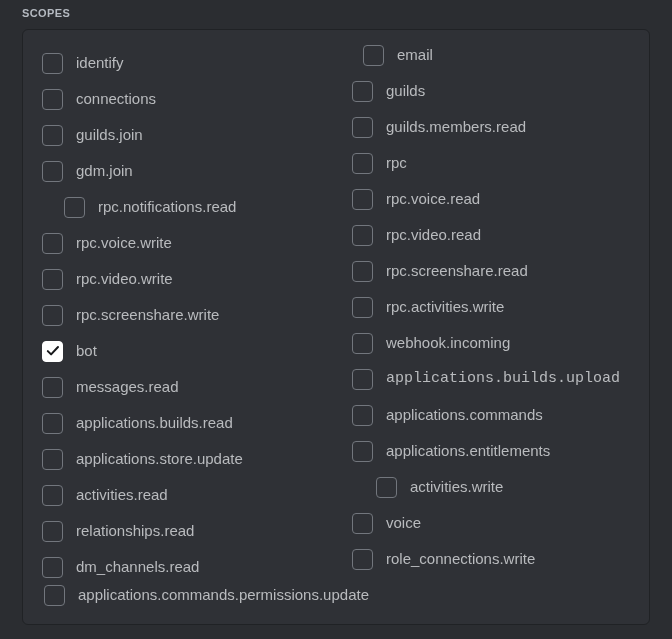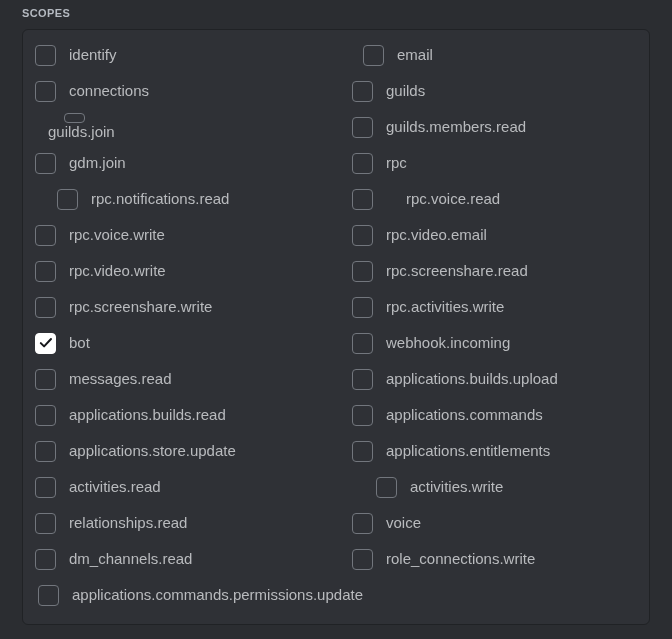--- a/index.html
+++ b/index.html
@@ -48,23 +48,23 @@
     box-sizing: border-box;
   }
 
   .scope-row {
     position: absolute;
     display: flex;
     align-items: center;
     height: 28px;
     cursor: pointer;
   }
-  .scope-row.col-left  { left: 12px; }
+  .scope-row.col-left  { left: 19px; margin-top: 8px; }
   .scope-row.col-right { left: 329px; }
-  .scope-row.full-width { left: 15px; }
+  .scope-row.full-width { left: 21px; }
 
   .checkbox {
     width: 21px;
     height: 21px;
     min-width: 21px;
     box-sizing: border-box;
     border: 1px solid #72767d;
     border-radius: 4px;
     background: transparent;
     display: flex;
@@ -109,51 +109,51 @@
           <span class="scope-label">email</span>
         </div>
         <div class="scope-row col-left" style="top: 47px;">
           <div class="checkbox"></div>
           <span class="scope-label">connections</span>
         </div>
         <div class="scope-row col-right" style="top: 47px;">
           <div class="checkbox"></div>
           <span class="scope-label">guilds</span>
         </div>
-        <div class="scope-row col-left" style="top: 83px; flex-direction: column;">
+        <div class="scope-row col-left" style="top: 83px;">
           <div class="checkbox"></div>
           <span class="scope-label">guilds.join</span>
         </div>
         <div class="scope-row col-right" style="top: 83px;">
           <div class="checkbox"></div>
           <span class="scope-label">guilds.members.read</span>
         </div>
         <div class="scope-row col-left" style="top: 119px;">
           <div class="checkbox"></div>
           <span class="scope-label">gdm.join</span>
         </div>
         <div class="scope-row col-right" style="top: 119px;">
           <div class="checkbox"></div>
           <span class="scope-label">rpc</span>
         </div>
         <div class="scope-row col-left" style="top: 155px; padding-left: 22px;">
           <div class="checkbox"></div>
           <span class="scope-label">rpc.notifications.read</span>
         </div>
-        <div class="scope-row col-right" style="top: 155px; gap: 20px;">
+        <div class="scope-row col-right" style="top: 155px;">
           <div class="checkbox"></div>
           <span class="scope-label">rpc.voice.read</span>
         </div>
         <div class="scope-row col-left" style="top: 191px;">
           <div class="checkbox"></div>
           <span class="scope-label">rpc.voice.write</span>
         </div>
         <div class="scope-row col-right" style="top: 191px;">
           <div class="checkbox"></div>
-          <span class="scope-label">rpc.video.email</span>
+          <span class="scope-label">rpc.video.read</span>
         </div>
         <div class="scope-row col-left" style="top: 227px;">
           <div class="checkbox"></div>
           <span class="scope-label">rpc.video.write</span>
         </div>
         <div class="scope-row col-right" style="top: 227px;">
           <div class="checkbox"></div>
           <span class="scope-label">rpc.screenshare.read</span>
         </div>
         <div class="scope-row col-left" style="top: 263px;">
@@ -173,21 +173,21 @@
           <span class="scope-label">bot</span>
         </div>
         <div class="scope-row col-right" style="top: 299px;">
           <div class="checkbox"></div>
           <span class="scope-label">webhook.incoming</span>
         </div>
         <div class="scope-row col-left" style="top: 335px;">
           <div class="checkbox"></div>
           <span class="scope-label">messages.read</span>
         </div>
-        <div class="scope-row col-right" style="top: 335px;">
+        <div class="scope-row col-right" style="top: 335px; font-family: Liberation Mono, monospace;">
           <div class="checkbox"></div>
           <span class="scope-label">applications.builds.upload</span>
         </div>
         <div class="scope-row col-left" style="top: 371px;">
           <div class="checkbox"></div>
           <span class="scope-label">applications.builds.read</span>
         </div>
         <div class="scope-row col-right" style="top: 371px;">
           <div class="checkbox"></div>
           <span class="scope-label">applications.commands</span>

